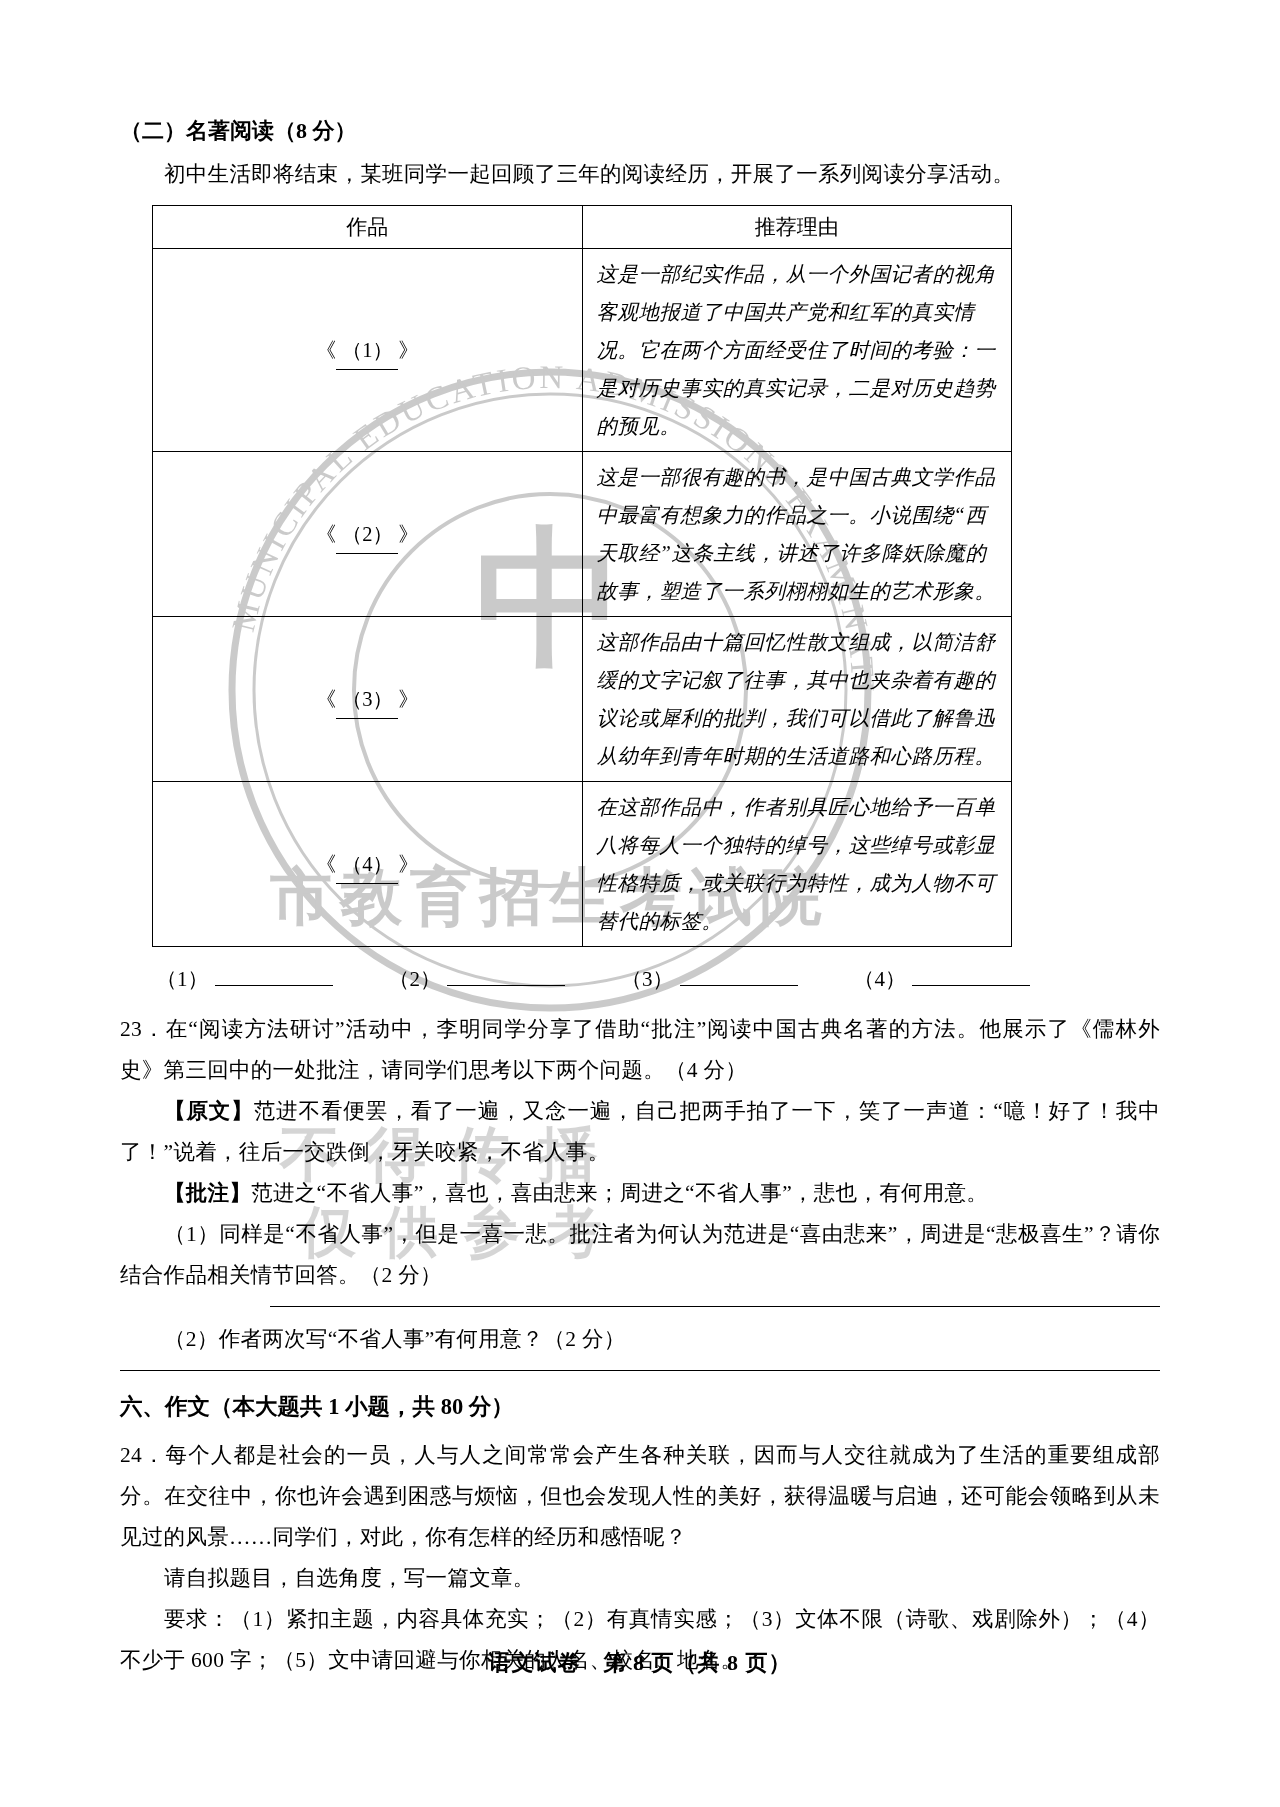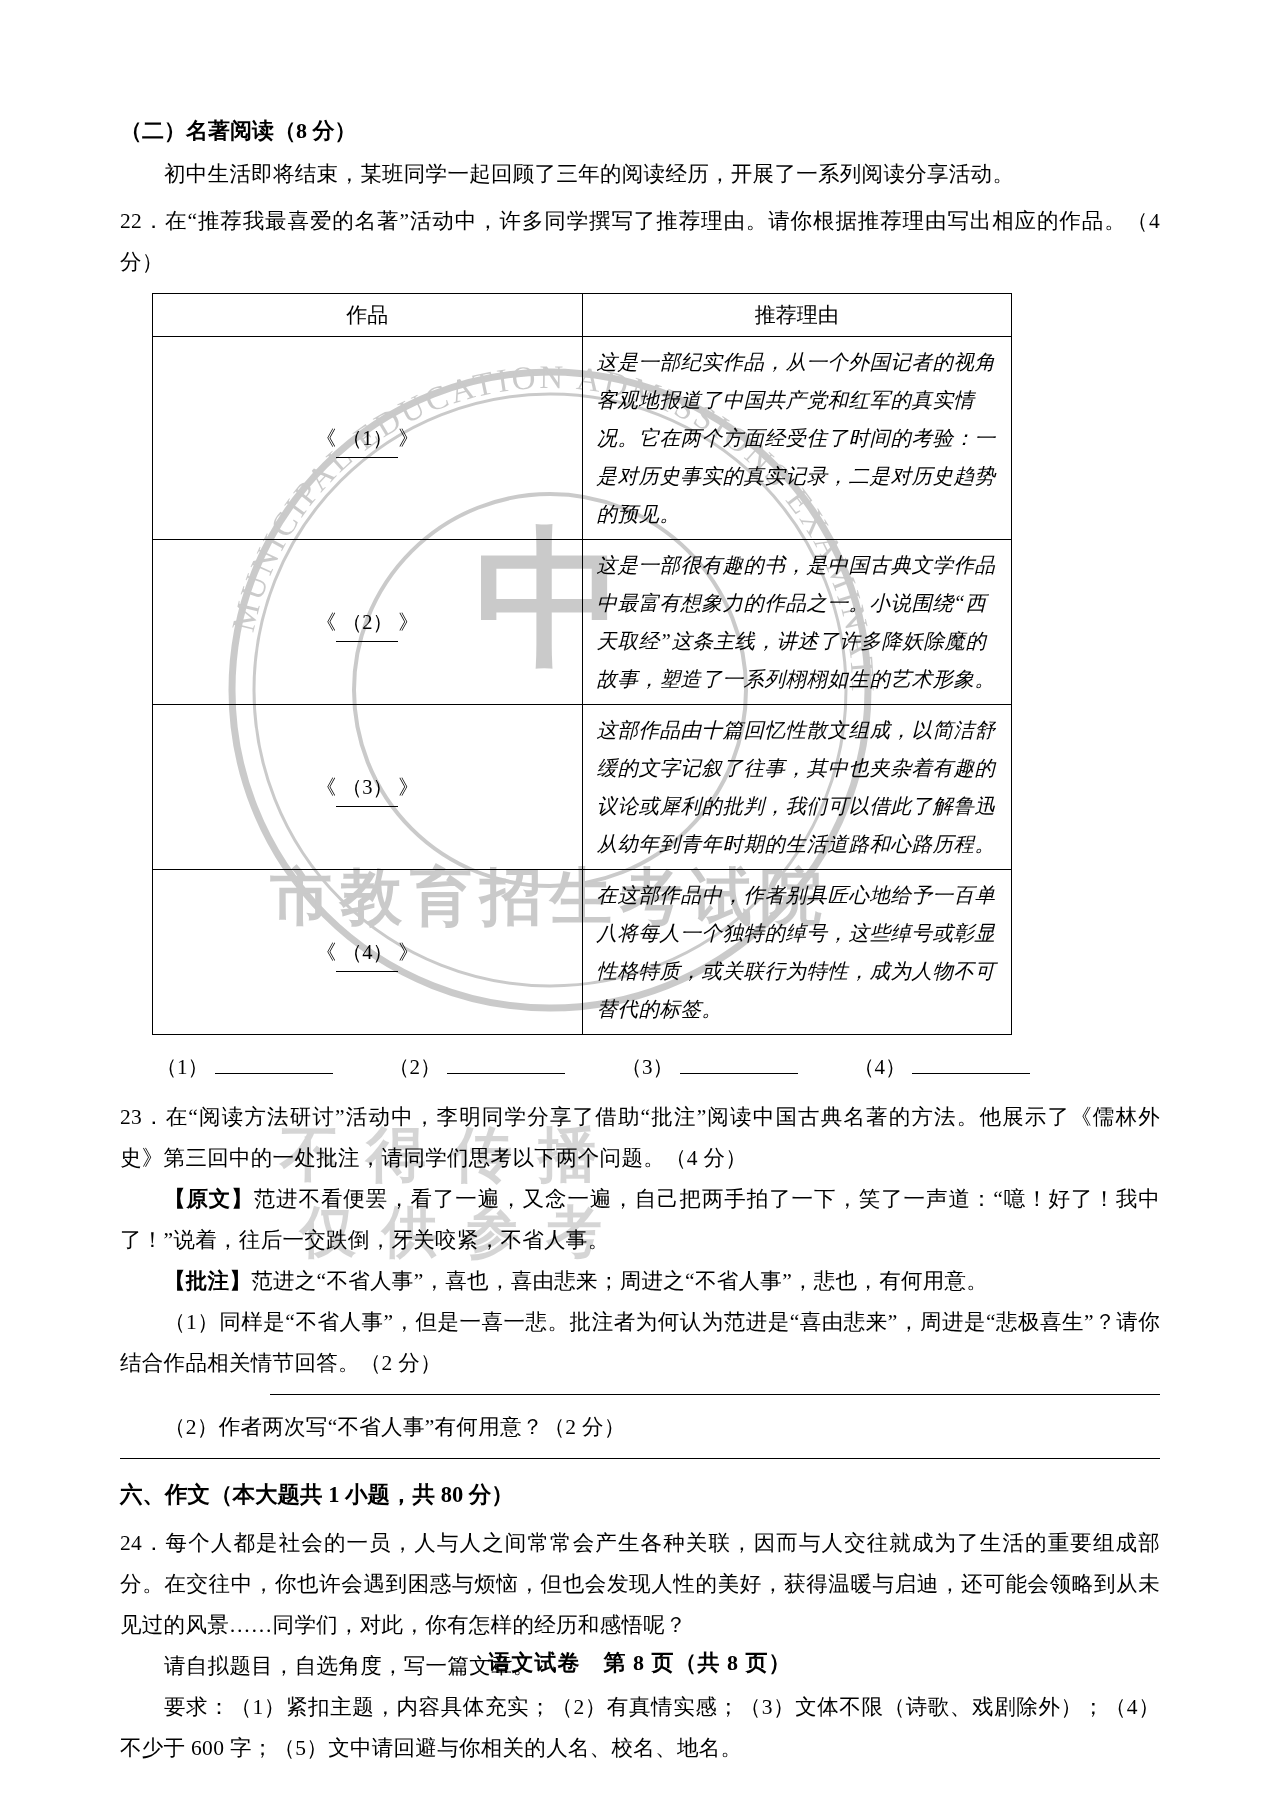--- a/index.html
+++ b/index.html
@@ -201,21 +201,20 @@
   </div>
   <div class="wm-text big">不得传播</div>
   <div class="wm-text big2">仅供参考</div>
 
   <div class="content">
 
     <div class="hd">（二）名著阅读（8 分）</div>
 
     <p class="indent">初中生活即将结束，某班同学一起回顾了三年的阅读经历，开展了一系列阅读分享活动。</p>
 
-    <p class="q">22．在“推荐我最喜爱的名著”活动中，许多同学撰写了推荐理由。请你根据推荐理由写出相应的作品。（4 分）</p>
 
     <table class="book-table">
       <thead>
         <tr>
           <th class="work-cell">作品</th>
           <th>推荐理由</th>
         </tr>
       </thead>
       <tbody>
         <tr>

